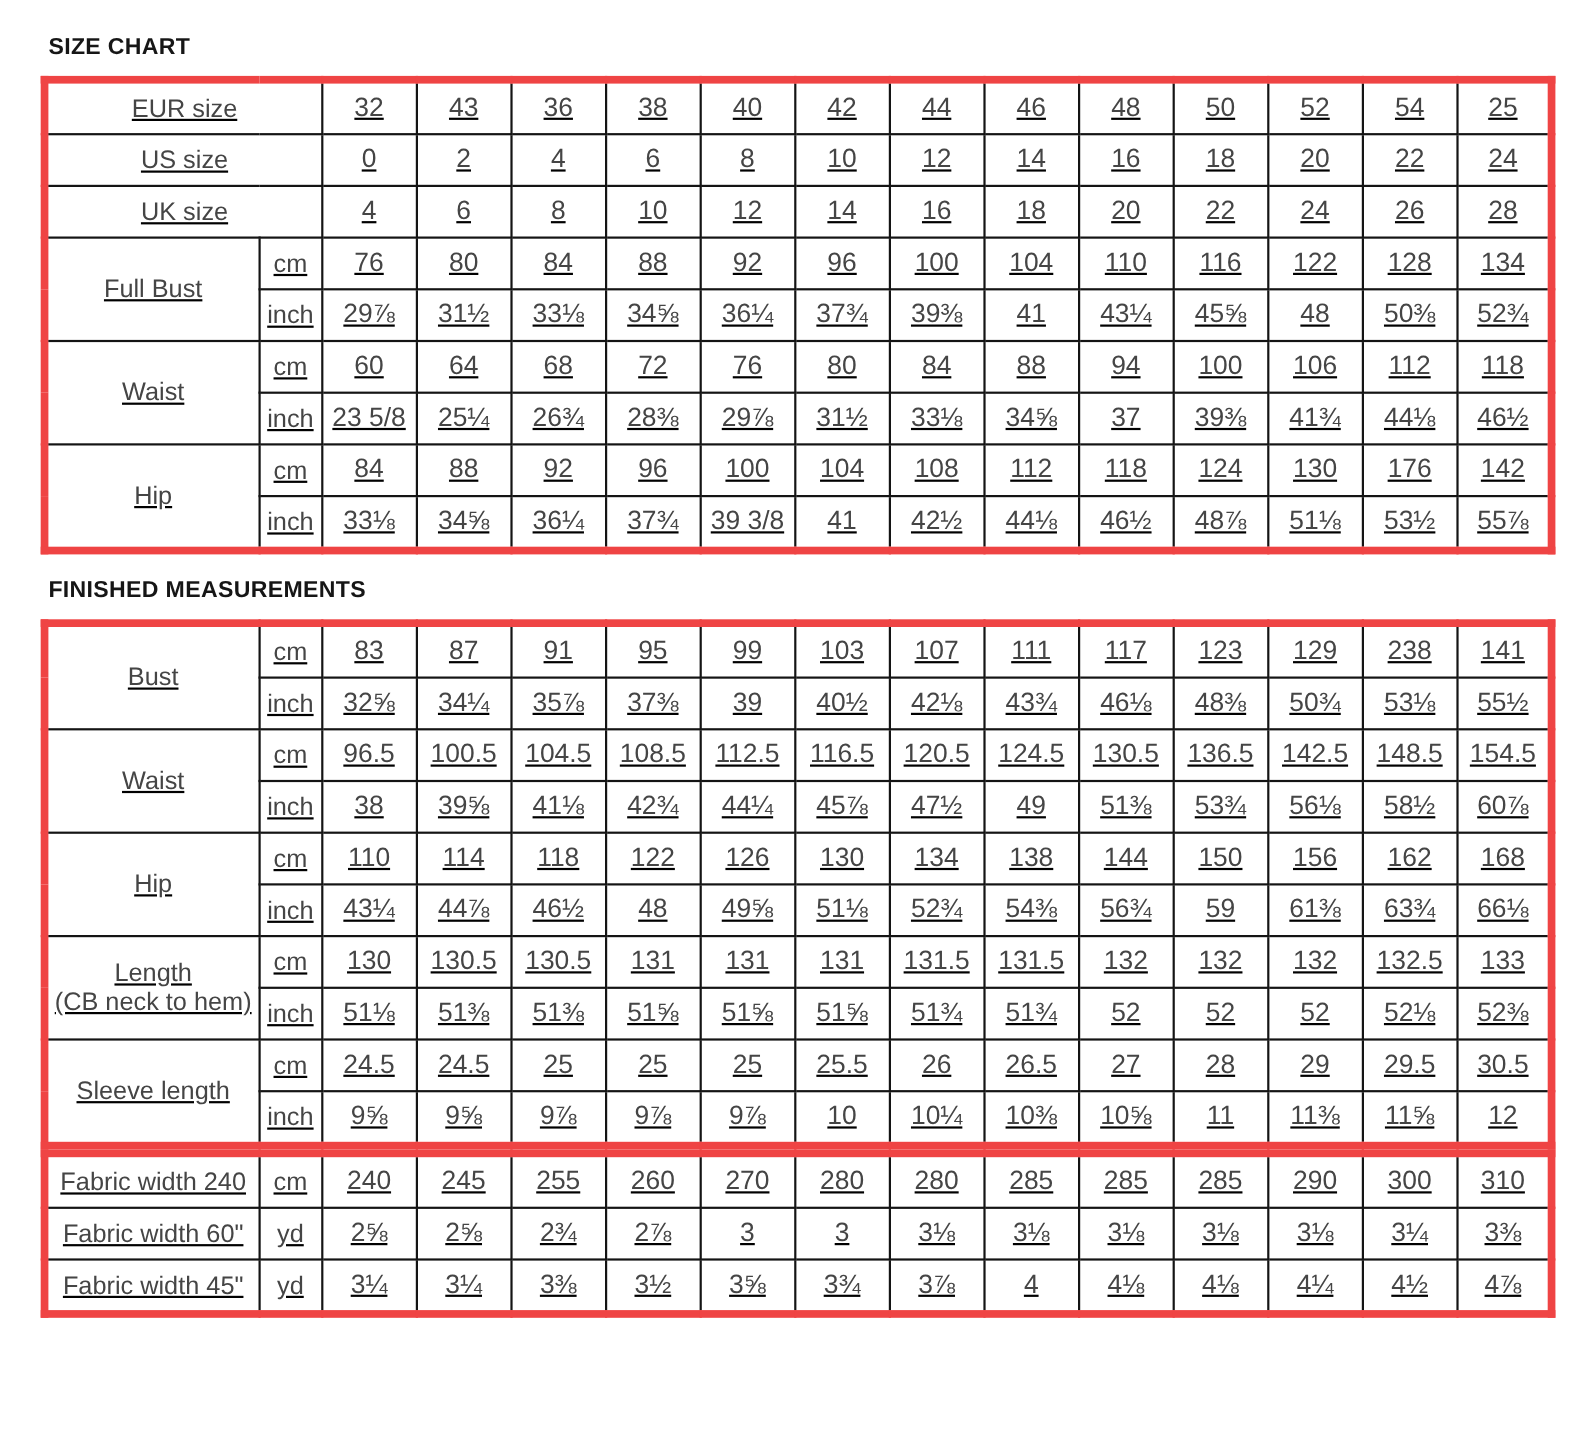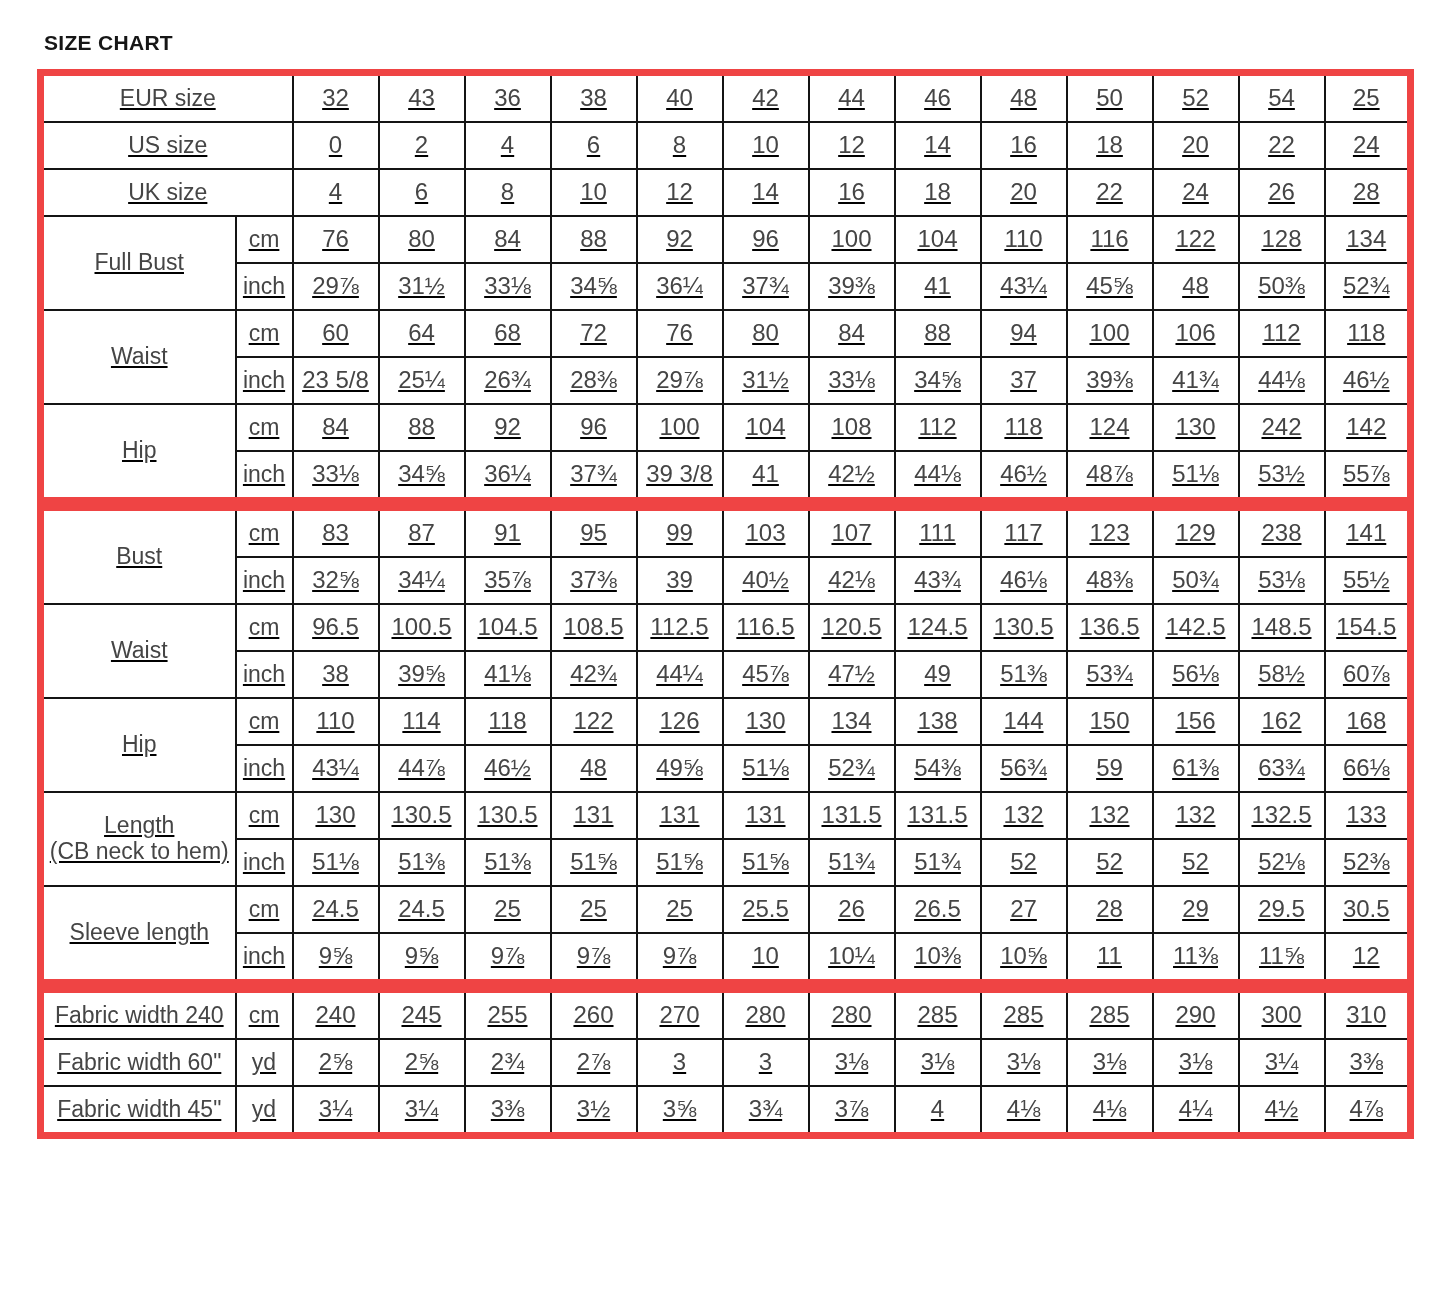--- a/index.html
+++ b/index.html
@@ -205,21 +205,21 @@
             <td class="val">88</td>
             <td class="val">92</td>
             <td class="val">96</td>
             <td class="val">100</td>
             <td class="val">104</td>
             <td class="val">108</td>
             <td class="val">112</td>
             <td class="val">118</td>
             <td class="val">124</td>
             <td class="val">130</td>
-            <td class="val">242</td>
+            <td class="val">176</td>
             <td class="val">142</td>
           </tr>
           <tr>
             <td class="unit">inch</td>
             <td class="val">33⅛</td>
             <td class="val">34⅝</td>
             <td class="val">36¼</td>
             <td class="val">37¾</td>
             <td class="val">39 3/8</td>
             <td class="val">41</td>
@@ -229,20 +229,21 @@
             <td class="val">48⅞</td>
             <td class="val">51⅛</td>
             <td class="val">53½</td>
             <td class="val">55⅞</td>
           </tr>
         </tbody>
     </table>
   </section>
 
   <section class="section">
+    <h2 class="section-title">FINISHED MEASUREMENTS</h2>
     <table class="sizes">
       <colgroup>
           <col class="c-label">
           <col class="c-unit">
           <col class="c-data">
           <col class="c-data">
           <col class="c-data">
           <col class="c-data">
           <col class="c-data">
           <col class="c-data">

